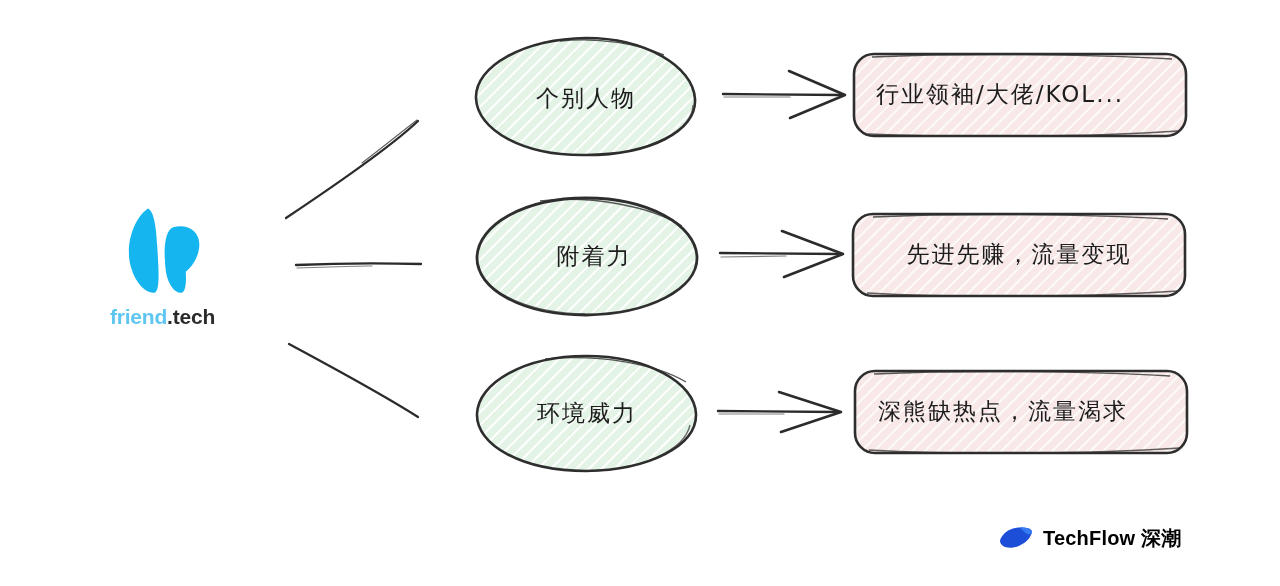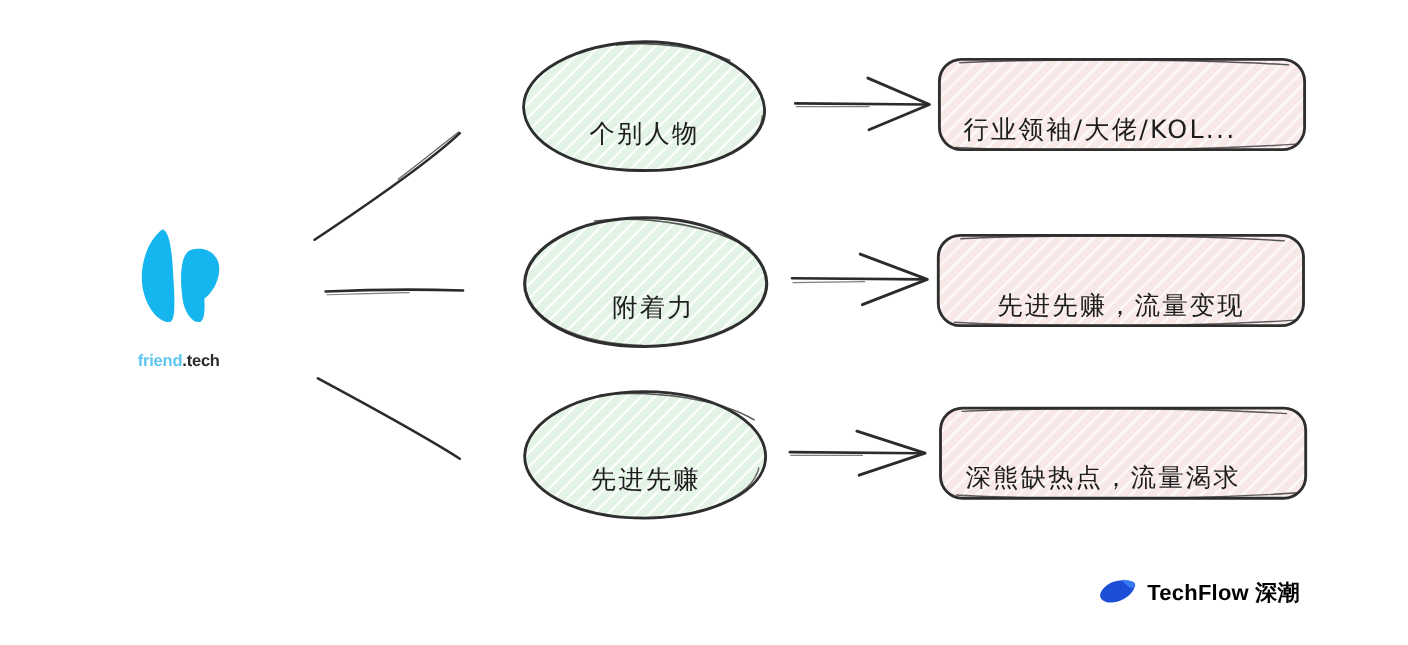--- a/index.html
+++ b/index.html
@@ -30,40 +30,39 @@
     height: 145px;
     text-align: center;
   }
   .logo-mark {
     width: 105px;
     height: 105px;
     margin: 0 auto;
     display: block;
   }
   .logo-wordmark {
-    margin-top: 15px;
-    font-size: 15px;
+    margin-top: 0;
+    font-size: 21px;
     font-weight: bold;
     letter-spacing: -0.2px;
     white-space: nowrap;
   }
   .wm-friend { color: #5ec6f0; }
   .wm-tech   { color: #2b2b2b; }
 
   
   .node-label {
     position: absolute;
     color: #1d1d1d;
     font-family: "DejaVu Sans", "Liberation Sans", sans-serif;
     font-size: 23px;
     letter-spacing: 2px;
     white-space: nowrap;
     text-align: center;
     line-height: 1;
-    margin-top: 24px;
   }
   .ellipse-label { font-size: 23px; }
   .box-label { font-size: 23px; }
 
   
   .watermark {
     position: absolute;
     left: 1000px;
     top: 521px;
     height: 34px;
@@ -184,21 +183,21 @@
     <path d="M60 26 C 74 22, 86 30, 85 44 C 84 58, 74 70, 64 72 C 56 73, 52 64, 52 50 C 52 37, 55 28, 60 26 Z" fill="#15b6f0"></path>
     <path d="M57 30 C 52 40, 51 58, 54 72 C 57 84, 64 90, 69 88 C 74 85, 73 64, 69 48 C 66 36, 61 29, 57 30 Z" fill="#15b6f0"></path>
   </svg>
   <div class="logo-wordmark">
     <span class="wm-friend">friend</span><span class="wm-tech">.tech</span>
   </div>
 </div>
 
 <div class="node-label ellipse-label" style="left:476px; top:87px; width:220px;">个别人物</div>
 <div class="node-label ellipse-label" style="left:502px; top:245px; width:184px;">附着力</div>
-<div class="node-label ellipse-label" style="left:477px; top:402px; width:220px;">先进先赚</div>
+<div class="node-label ellipse-label" style="left:477px; top:402px; width:220px;">环境威力</div>
 
 <div class="node-label box-label" style="left:854px; top:83px; width:292px;">行业领袖/大佬/KOL...</div>
 <div class="node-label box-label" style="left:853px; top:243px; width:332px;">先进先赚，流量变现</div>
 <div class="node-label box-label" style="left:855px; top:400px; width:296px;">深熊缺热点，流量渴求</div>
 
 <div class="watermark">
   <svg class="wm-icon" viewBox="0 0 34 24" xmlns="http://www.w3.org/2000/svg">
     <path d="M1 12 C 6 3, 17 0, 27 2 C 32 3, 33 5, 31 9 C 27 18, 14 24, 5 21 C 0 19, -1 15, 1 12 Z" fill="#1d4ed8"></path>
     <path d="M20 1 C 26 1, 31 3, 32 6 C 32 8, 30 9, 27 8 C 24 6, 21 3, 20 1 Z" fill="#3b82f6" opacity="0.85"></path>
   </svg>

